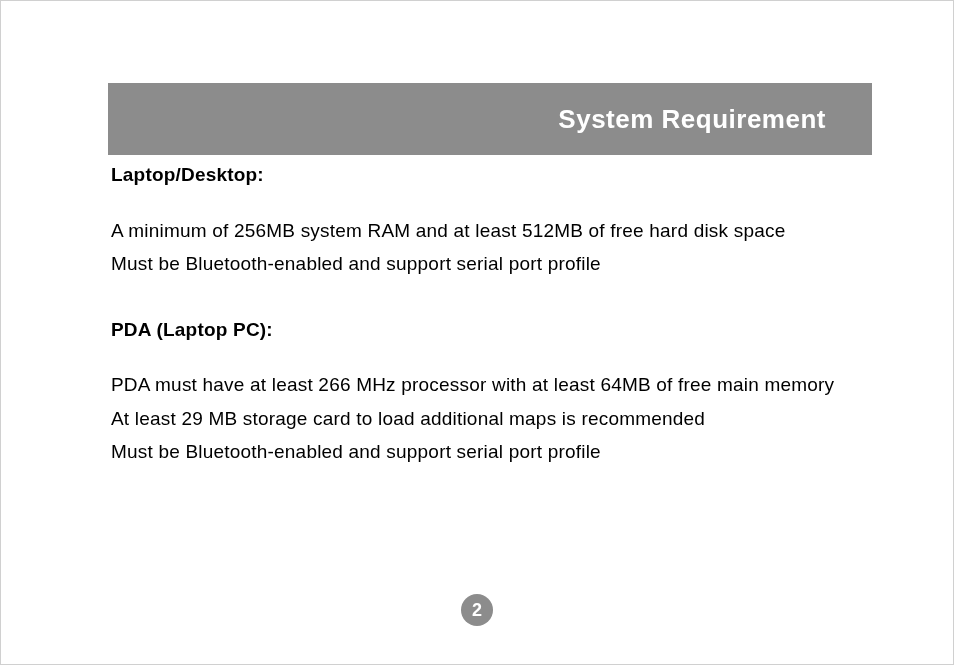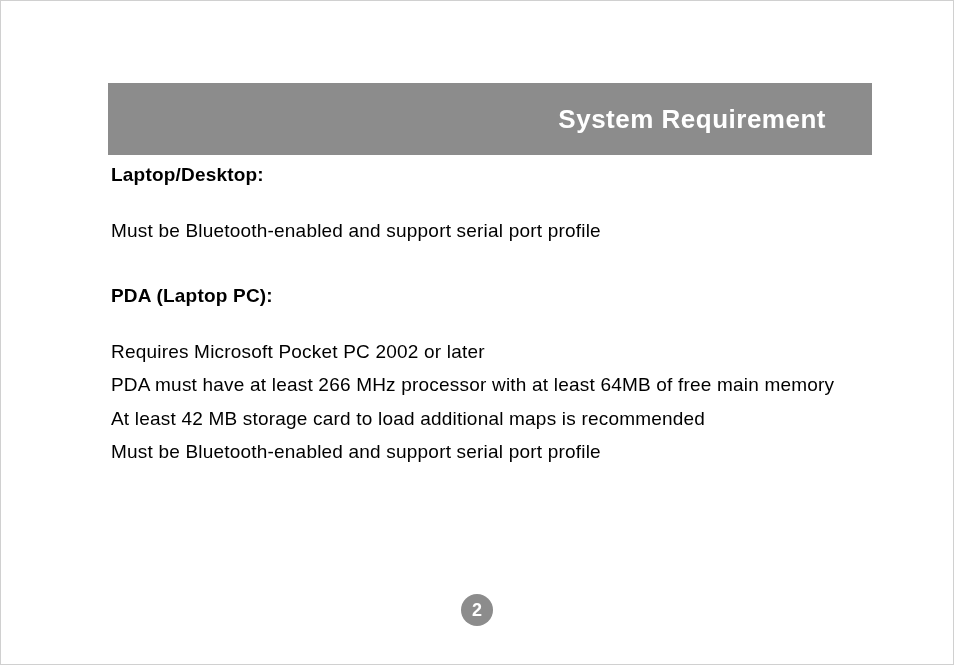--- a/index.html
+++ b/index.html
@@ -77,28 +77,28 @@
 <body>
 
 <div class="page">
 
   <div class="header-bar">
     <div class="header-title">System Requirement</div>
   </div>
 
   <div class="content">
     <div class="section-heading">Laptop/Desktop:</div>
+    <div class="paragraph">A minimum of 256MB system RAM and at least 512MB of free hard disk space</div>
     <div class="paragraph">Must be Bluetooth-enabled and support serial port profile</div>
 
     <div class="spacer"></div>
 
     <div class="section-heading">PDA (Laptop PC):</div>
-    <div class="paragraph">Requires Microsoft Pocket PC 2002 or later</div>
     <div class="paragraph">PDA must have at least 266 MHz processor with at least 64MB of free main memory</div>
-    <div class="paragraph">At least 42 MB storage card to load additional maps is recommended</div>
+    <div class="paragraph">At least 29 MB storage card to load additional maps is recommended</div>
     <div class="paragraph">Must be Bluetooth-enabled and support serial port profile</div>
   </div>
 
   <div class="page-number-badge">
     <span>2</span>
   </div>
 
 </div>
 
 </body></html>

